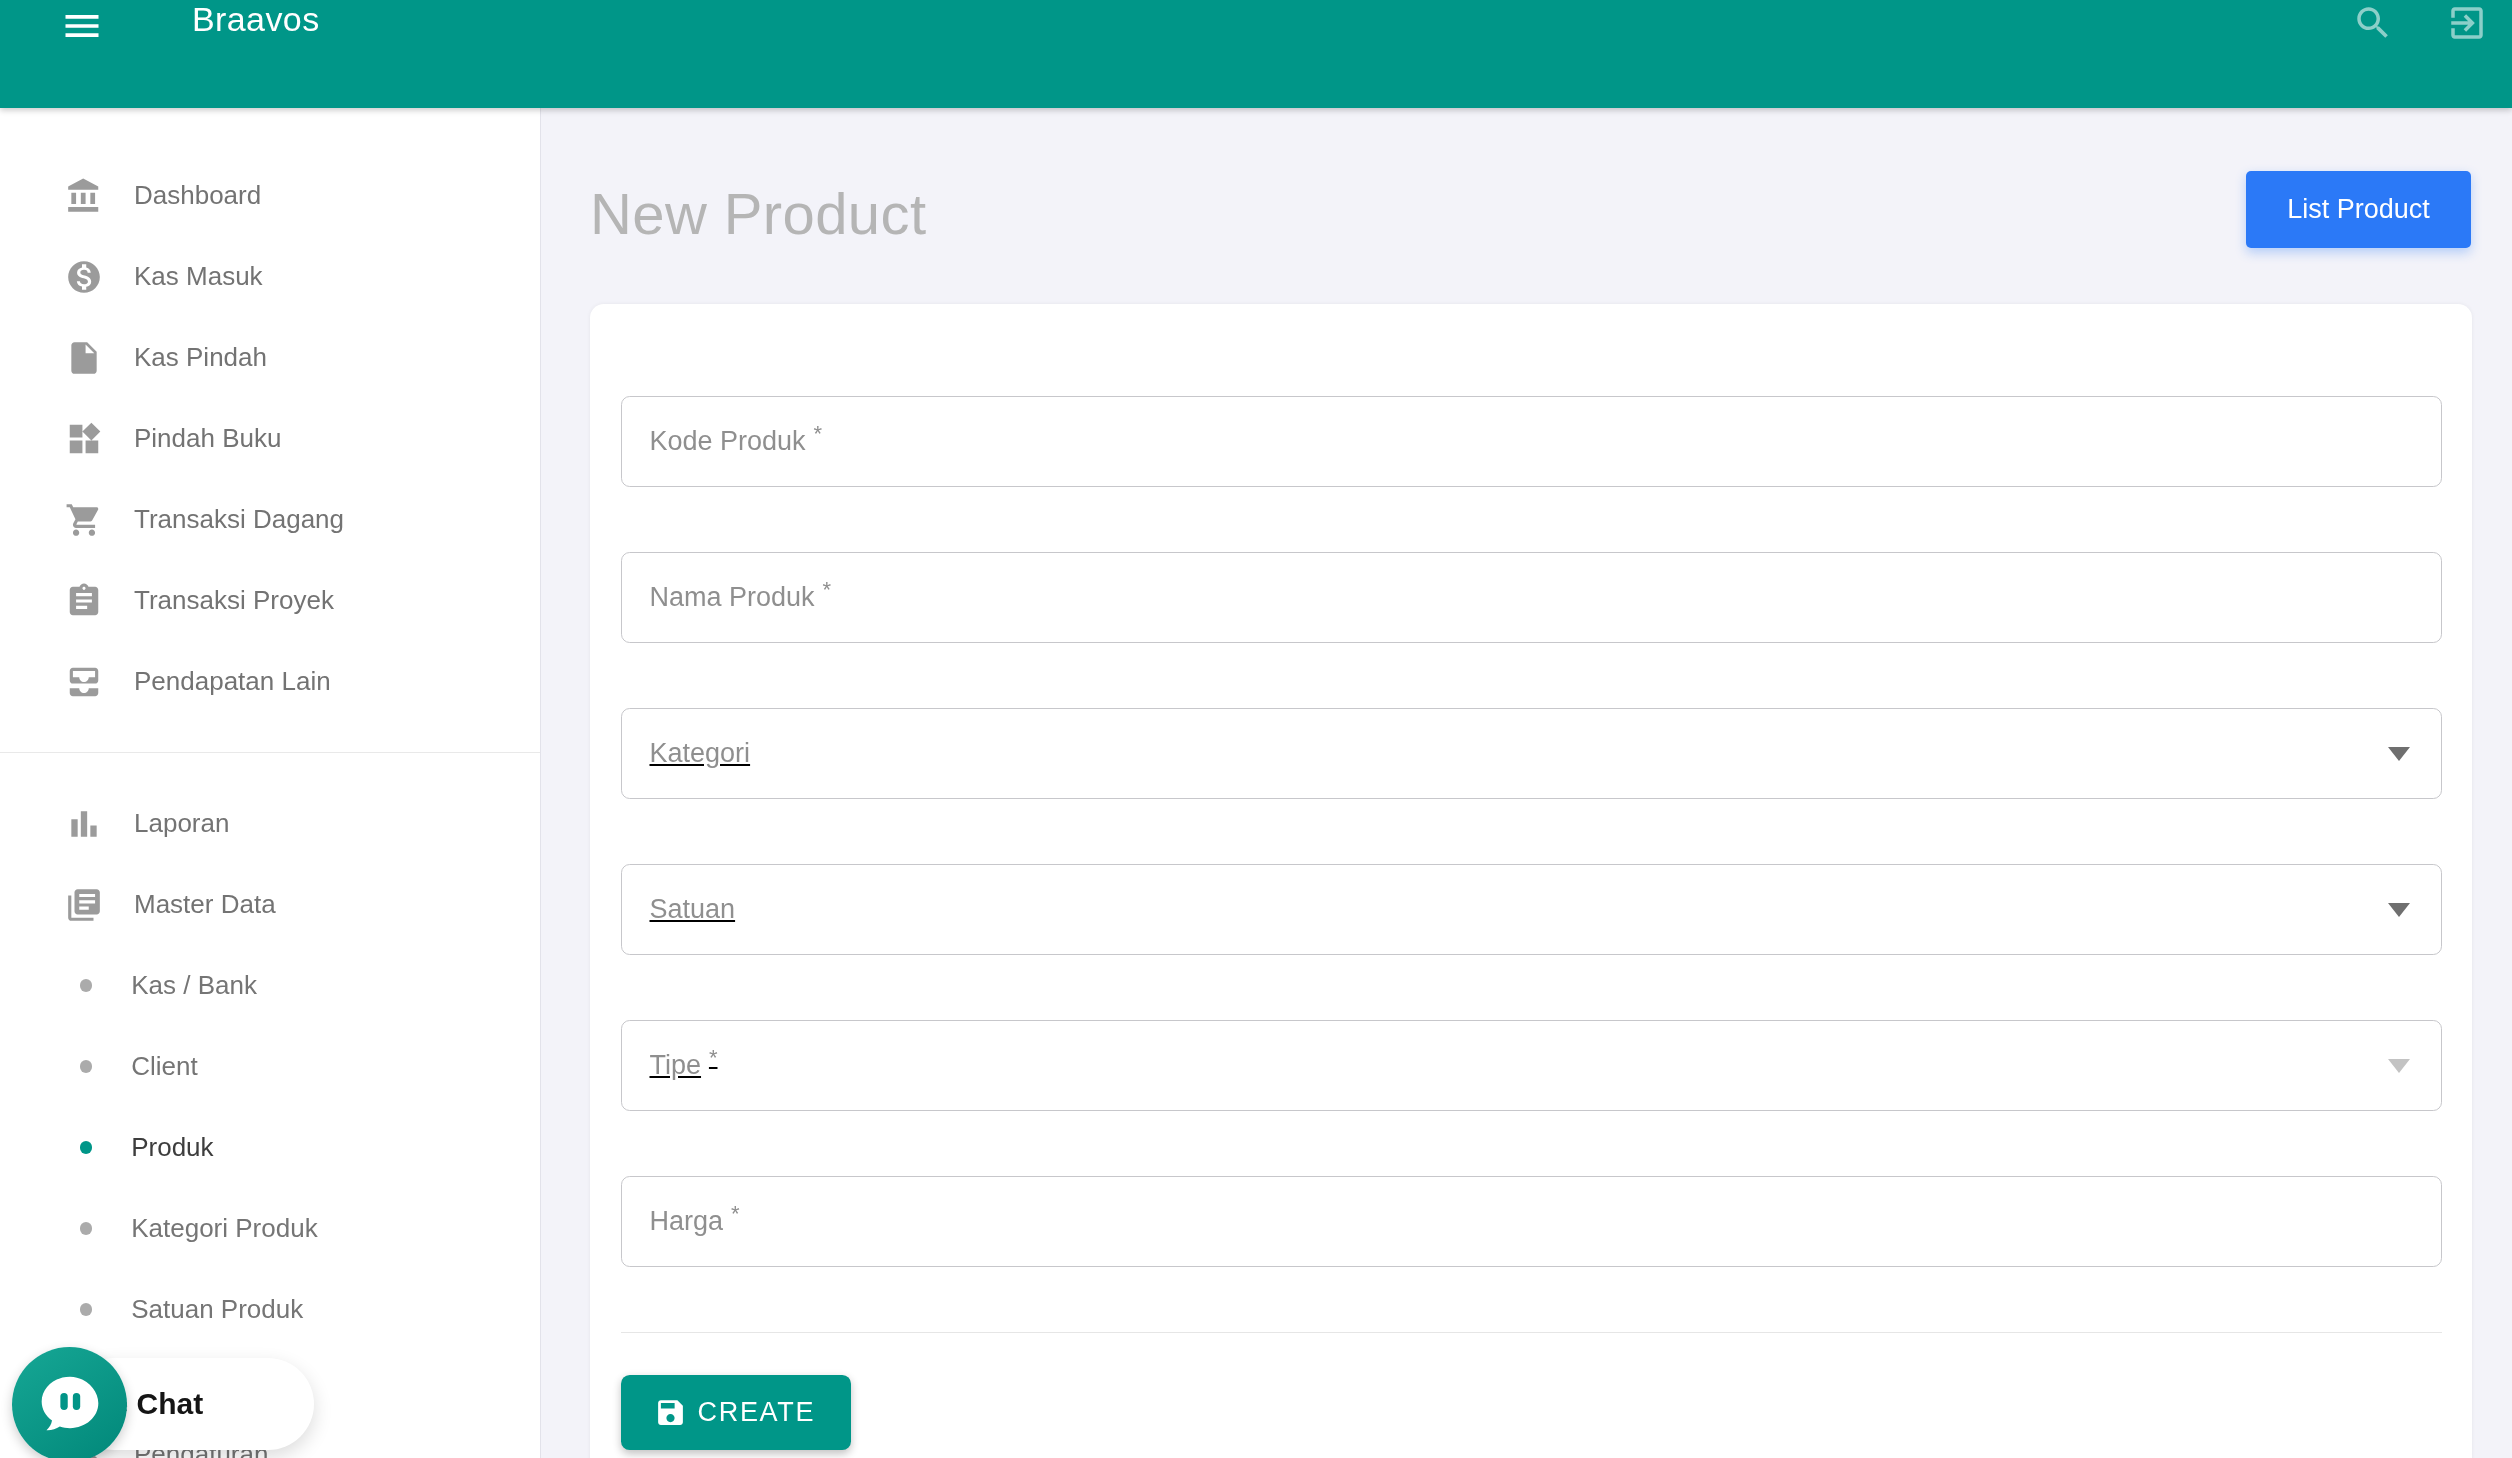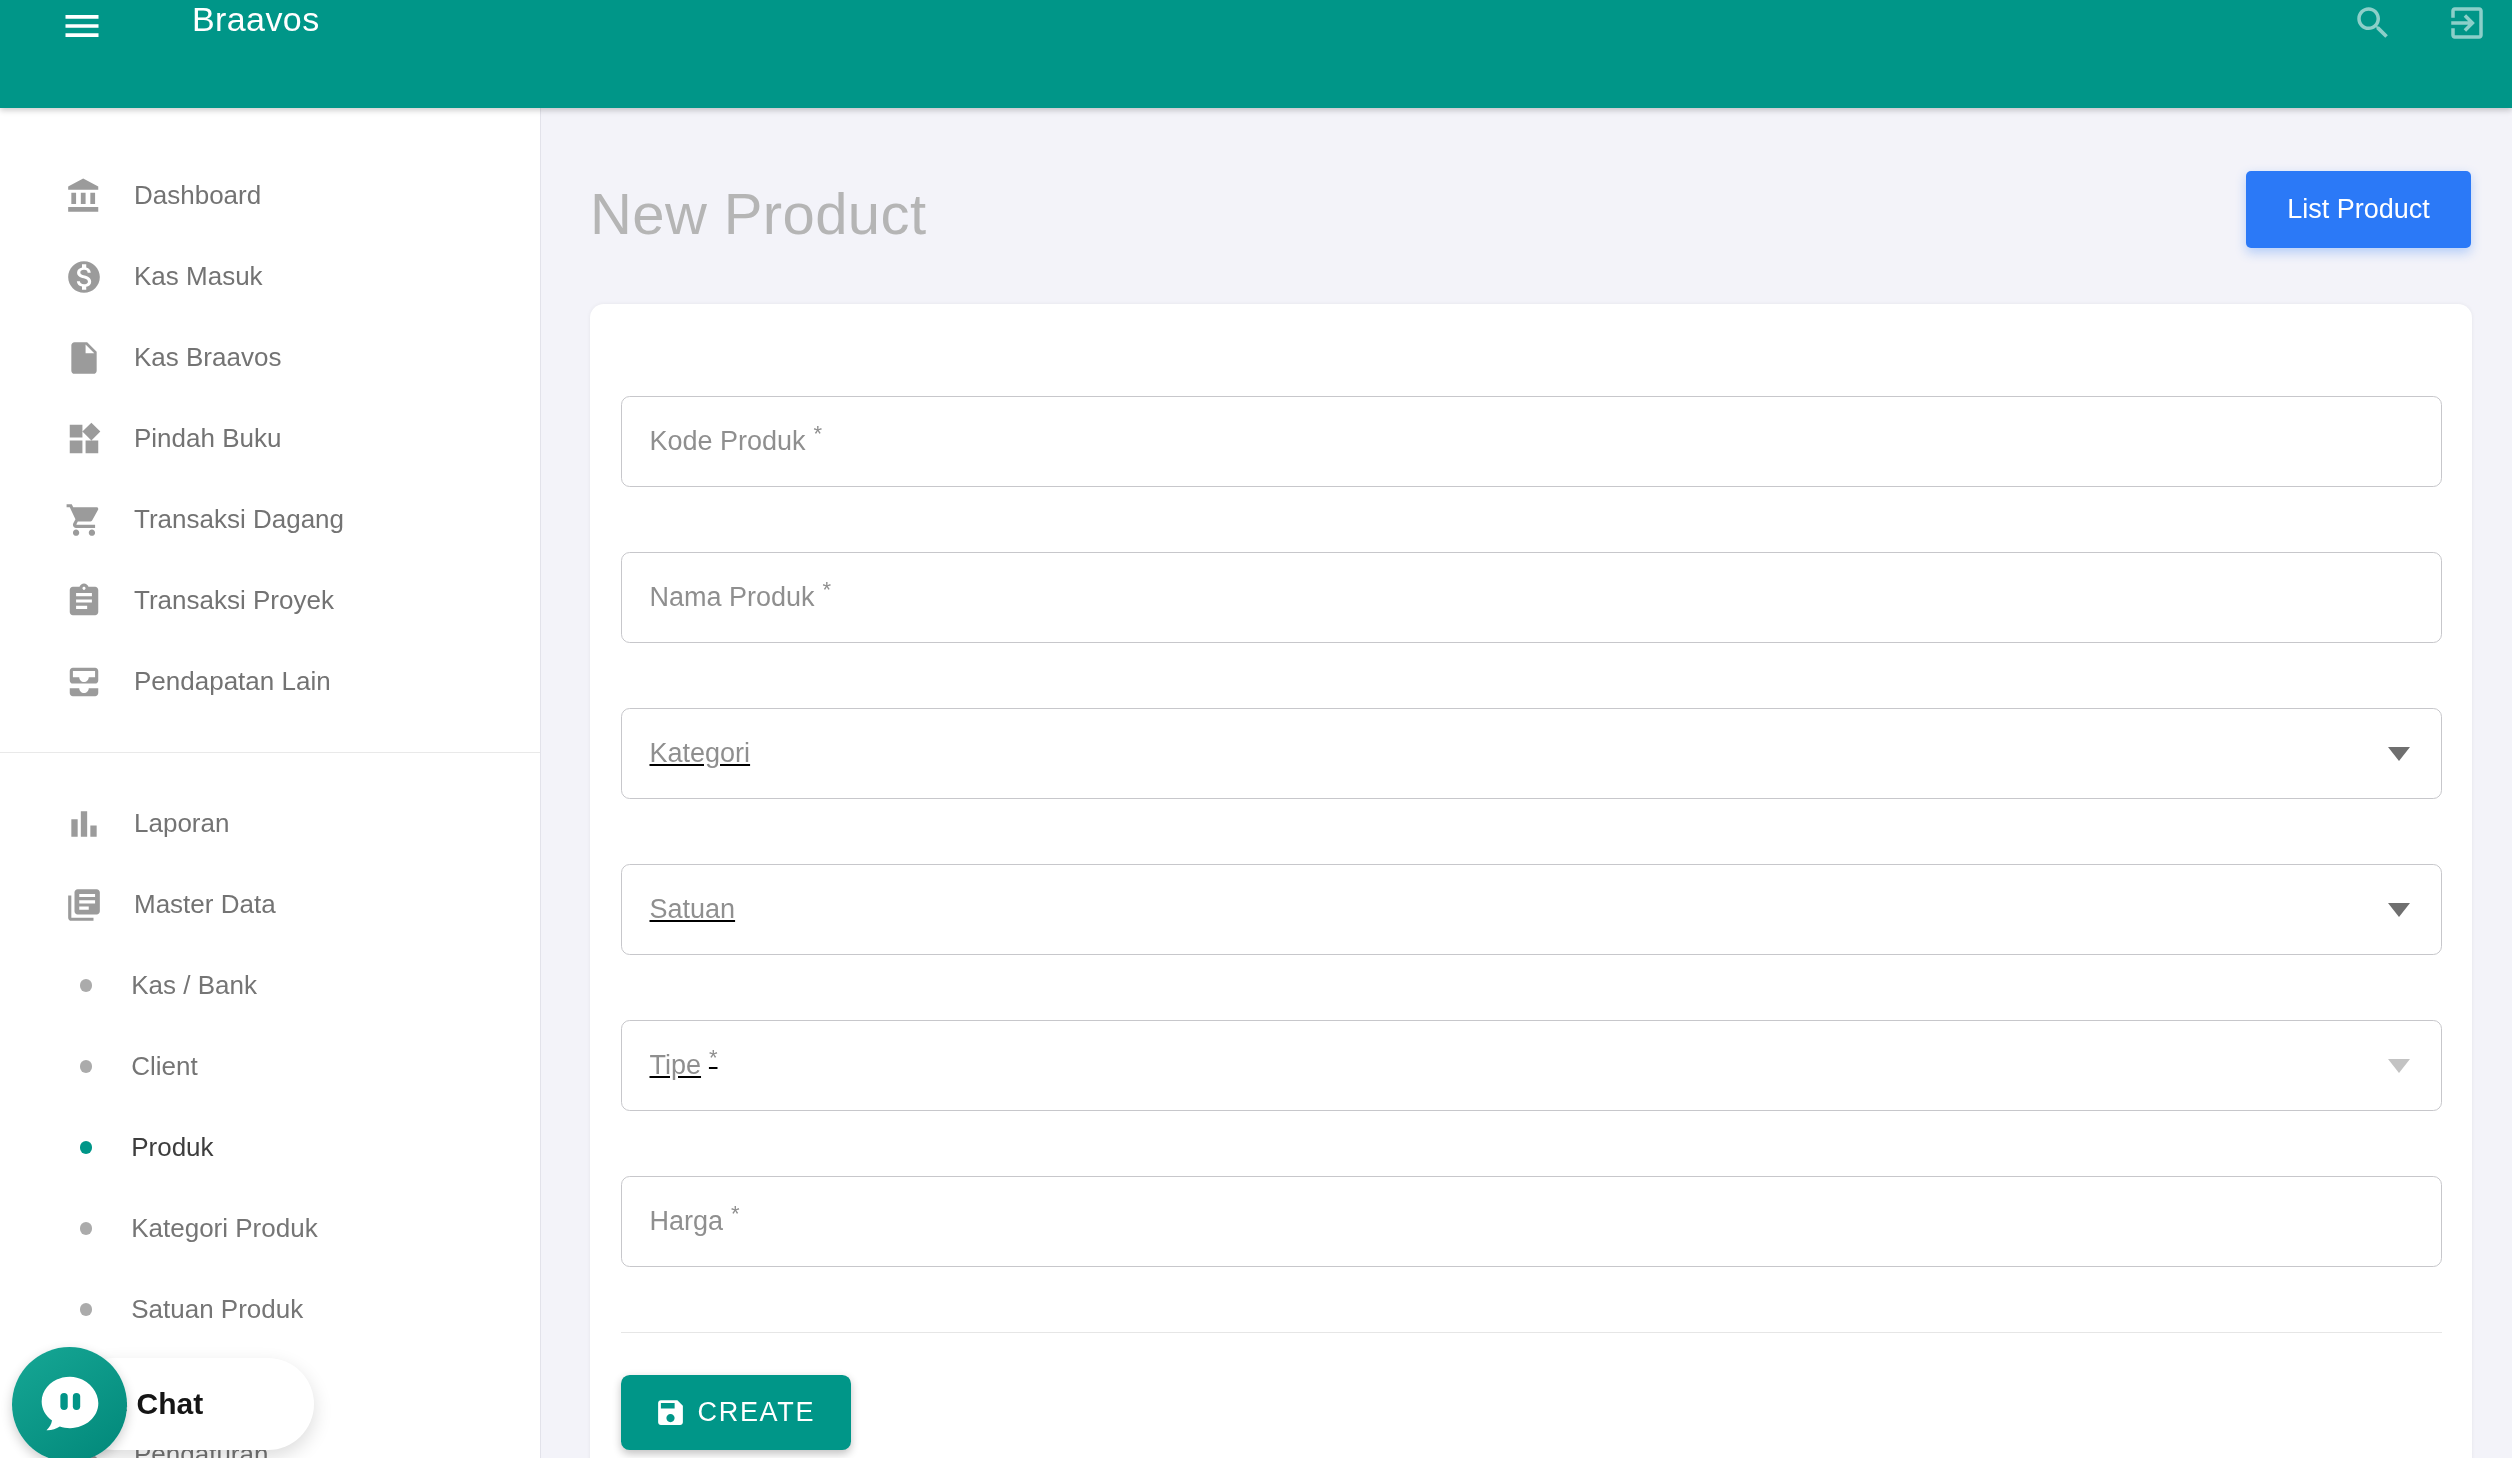--- a/index.html
+++ b/index.html
@@ -149,21 +149,21 @@
           </svg>
         </span>
         <span>Kas Masuk</span>
       </div>
       <div class="nav-item">
         <span class="nicon">
           <svg viewBox="0 0 24 24">
             <path d="M6 2c-1.1 0-1.99.9-1.99 2L4 20c0 1.1.89 2 1.99 2H18c1.1 0 2-.9 2-2V8l-6-6H6zm7 7V3.5L18.5 9H13z"></path>
           </svg>
         </span>
-        <span>Kas Braavos</span>
+        <span>Kas Pindah</span>
       </div>
       <div class="nav-item">
         <span class="nicon">
           <svg viewBox="0 0 24 24">
             <path d="M13 13v8h8v-8h-8zM3 21h8v-8H3v8zM3 3v8h8V3H3zm13.66-1.31L11 7.34 16.66 13l5.66-5.66-5.66-5.65z"></path>
           </svg>
         </span>
         <span>Pindah Buku</span>
       </div>
       <div class="nav-item">

